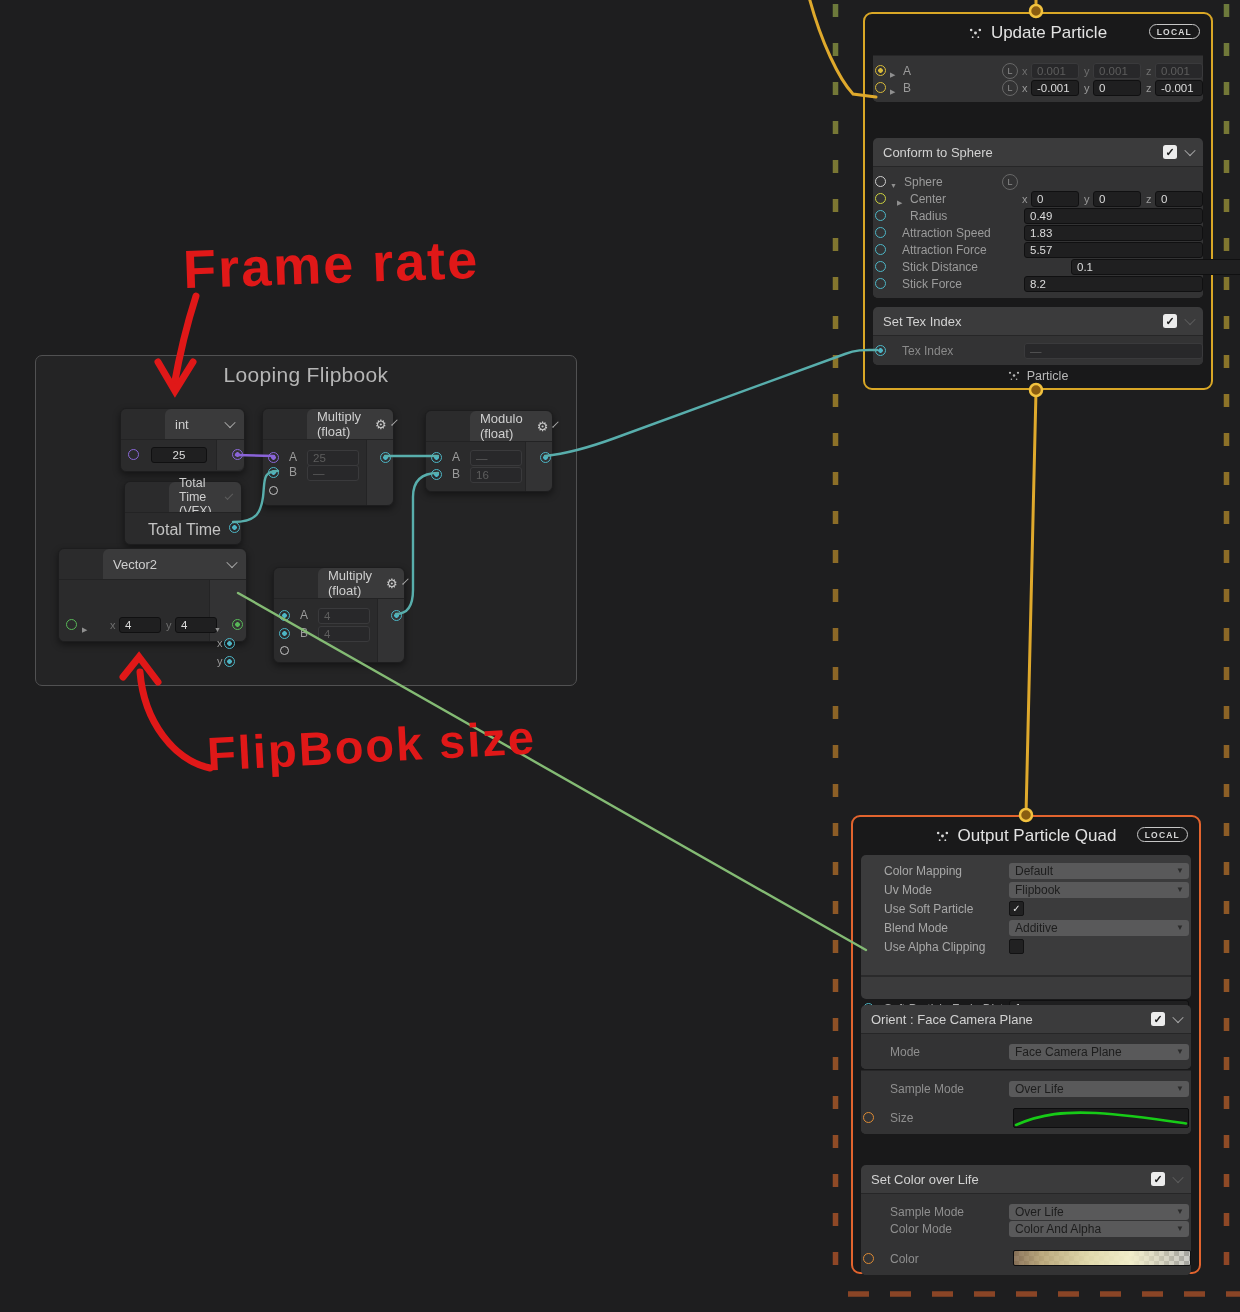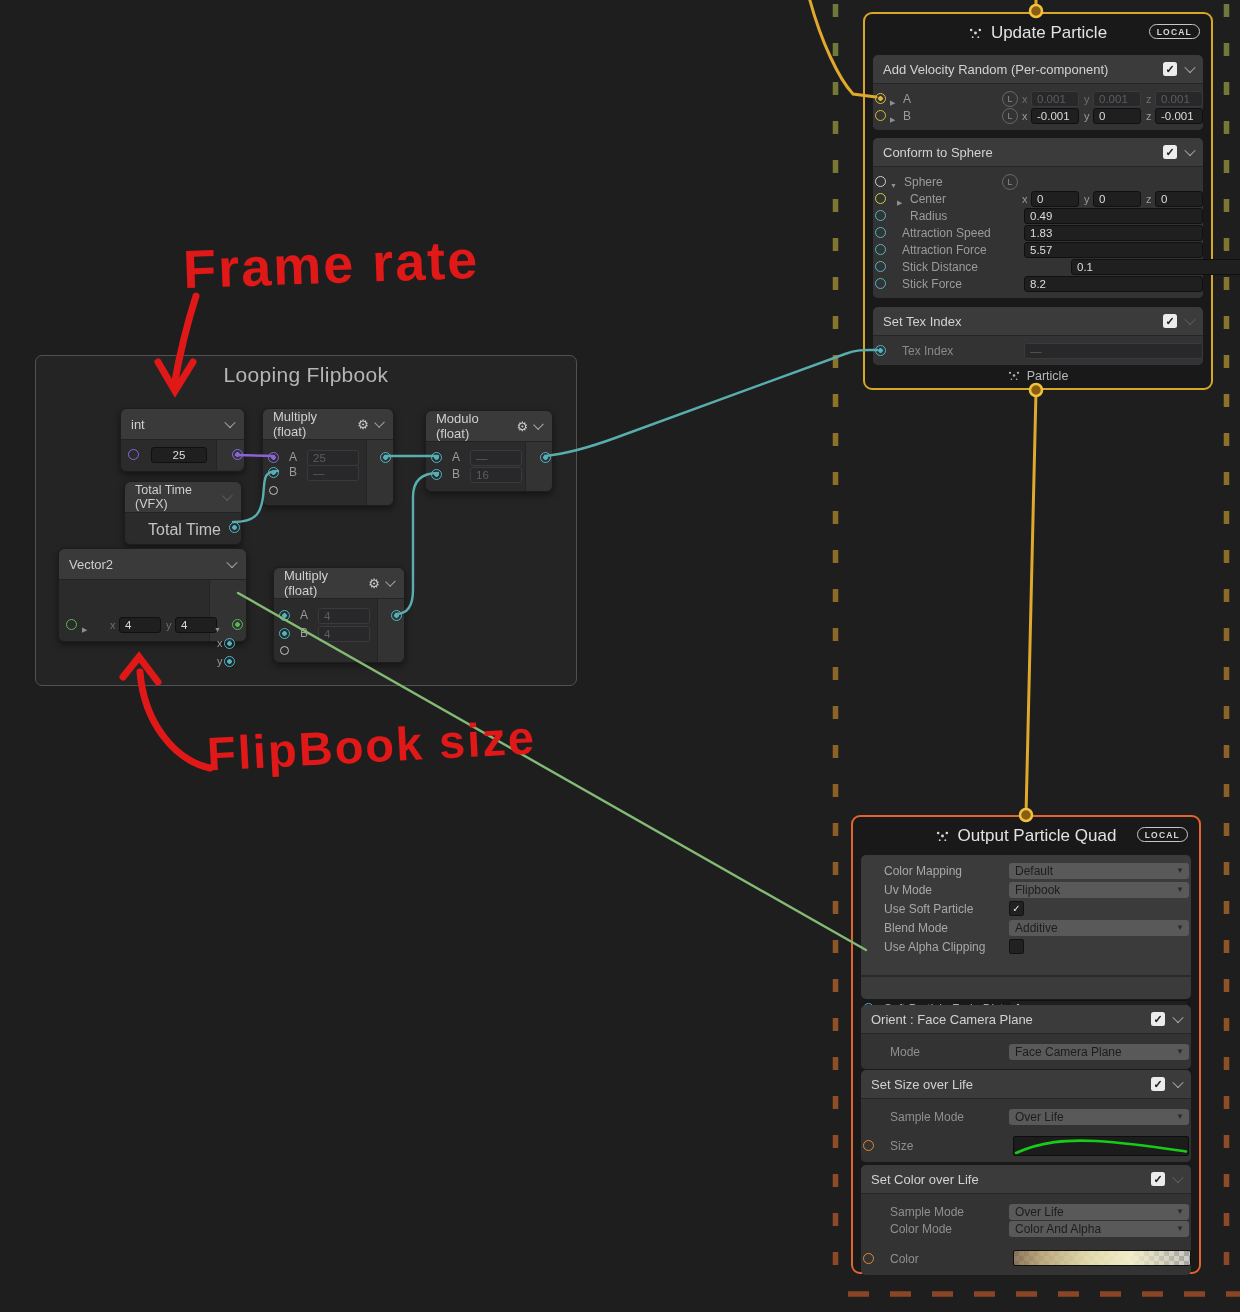--- a/index.html
+++ b/index.html
@@ -8,21 +8,21 @@
   .abs{position:absolute;}
 
   
   .group{position:absolute;background:#242425;border:1px solid #515152;border-radius:7px;z-index:1;}
   .gtitle{text-align:center;color:#b5b5b5;font-size:21px;margin-top:7px;letter-spacing:.3px;}
 
   
   .op{position:absolute;background:#2b2b2c;border:1px solid #1d1d1e;border-radius:6px;
       box-shadow:0 3px 7px rgba(0,0,0,.45);z-index:2;}
   .ophead{height:30px;display:flex;align-items:center;gap:7px;padding:0 10px;color:#cfcfcf;
-      font-size:13px;background:#3a3a3b;border-radius:6px 6px 0 0;}
+      font-size:13px;background:#3a3a3b;border-radius:6px 6px 0 0;margin-left:44px;}
   .ophead .sp{flex:1;}
   .opbody{position:relative;background:#2b2b2c;border-top:1px solid #232324;border-radius:0 0 6px 6px;}
   .outcol{position:absolute;top:0;right:0;bottom:0;background:#333334;border-left:1px solid #242425;
       border-radius:0 0 6px 0;}
 
   
   .ctx{position:absolute;background:#19191a;border-radius:9px;z-index:2;}
   .ctx.update{border:2px solid #d9a726;}
   .ctx.output{border:2px solid #e2642e;}
   .ctitle{height:38px;display:flex;align-items:center;justify-content:center;gap:9px;
@@ -243,26 +243,20 @@
           <circle cx="6" cy="4.6" r="1.35"></circle>
           <circle cx="3.4" cy="8.4" r="0.85"></circle>
           <circle cx="8.6" cy="8.4" r="0.85"></circle>
         </g>
     </svg>
     <span>Update Particle</span>
     <span class="local">LOCAL</span>
   </div>
 
   <div class="block" style="top:41px;">
-    <div class="bhead">
-      <span>Add Velocity Random (Per-component)</span>
-      <span class="sp"></span>
-      <span class="chk on"></span>
-      <span class="cv" style="margin-left:9px;"></span>
-    </div>
     <div class="bbody">
       <div class="row">
         <span class="port filled abs" style="--c:#d9bb3a;left:2px;top:3px;"></span>
         <span class="tri-r abs" style="left:17px;top:4px;"></span>
         <span class="abs" style="left:30px;">A</span>
         <span class="lbadge abs" style="left:129px;top:1px;">L</span>
         <span class="axis abs" style="left:149px;">x</span>
         <span class="fld dim abs" style="left:158px;top:1px;width:48px;">0.001</span>
         <span class="axis abs" style="left:211px;">y</span>
         <span class="fld dim abs" style="left:220px;top:1px;width:48px;">0.001</span>
@@ -438,26 +432,20 @@
     </div>
     <div class="bbody" style="padding:9px 0;">
       <div class="row">
         <span class="abs" style="left:29px;color:#8f8f8f;">Mode</span>
         <span class="dd abs" style="left:148px;top:0;width:180px;">Face Camera Plane</span>
       </div>
     </div>
   </div>
 
   <div class="block" style="top:253px;">
-    <div class="bhead">
-      <span>Set Size over Life</span>
-      <span class="sp"></span>
-      <span class="chk on"></span>
-      <span class="cv" style="margin-left:9px;"></span>
-    </div>
     <div class="bbody" style="padding:9px 0 8px;">
       <div class="row">
         <span class="abs" style="left:29px;color:#8f8f8f;">Sample Mode</span>
         <span class="dd abs" style="left:148px;top:0;width:180px;">Over Life</span>
       </div>
       <div class="row" style="margin-top:12px;">
         <span class="port abs" style="--c:#dd8a33;left:2px;top:3px;"></span>
         <span class="abs" style="left:29px;color:#8f8f8f;">Size</span>
         <span class="curvebox abs" style="left:152px;top:-1px;width:174px;height:18px;">
           <svg width="174" height="18" viewBox="0 0 174 18">

